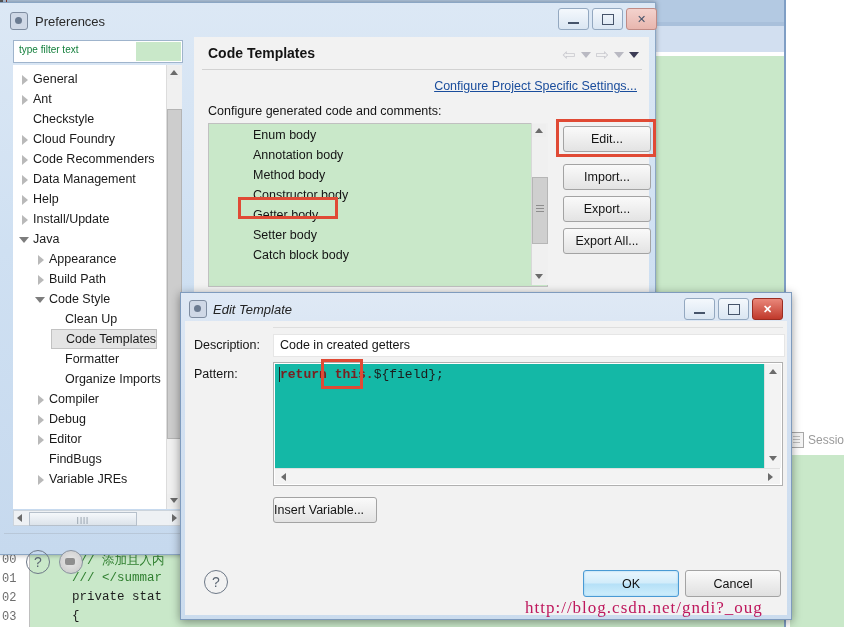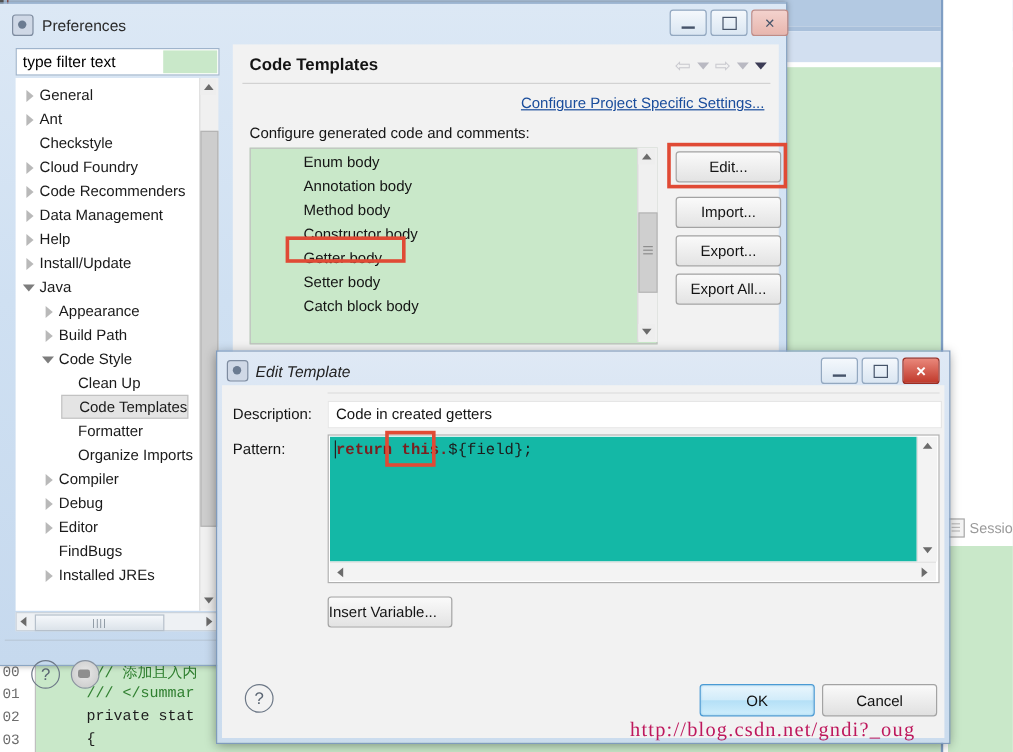--- a/index.html
+++ b/index.html
@@ -43,21 +43,21 @@
   .wbtn{width:29px;height:20px;border:1px solid #93a8c0;border-radius:3px;
     background:linear-gradient(to bottom,#f4f8fc,#dae6f2);display:flex;align-items:center;justify-content:center;
     font-size:11px;color:#46546a;}
   .wbtn.close{background:linear-gradient(to bottom,#f3d2cd,#e8b6ae);border-color:#c08b85;}
   .wbtn.close-red{background:linear-gradient(to bottom,#e9877a,#c0392b);border-color:#9b2d22;color:#fff;font-weight:bold;}
   .min-g{width:11px;height:2px;background:#46546a;margin-top:7px;}
   .max-g{width:10px;height:9px;border:1.5px solid #46546a;}
 
   #prefs-body{position:absolute;left:4px;top:34px;width:647px;height:513px;}
   #filter{position:absolute;left:9px;top:3px;width:168px;height:21px;border:1px solid #9fb4cc;background:#fff;}
-  #filter-txt{position:absolute;left:5px;top:3px;color:#000000;font-size:13px;text-align:right;}
+  #filter-txt{position:absolute;left:5px;top:3px;color:#15803d;font-size:10px;text-align:right;}
   #filter-green{position:absolute;left:122px;top:1px;width:45px;height:19px;background:#c9e8c9;}
 
   #tree{position:absolute;left:9px;top:28px;width:168px;height:444px;background:#fff;overflow:hidden;}
   .tnode{position:absolute;height:20px;display:flex;align-items:center;font-size:12.5px;color:#1a1a1a;white-space:nowrap;}
   .arrow{width:11px;height:11px;position:relative;flex:0 0 11px;margin-right:3px;}
   .arrow.closed:after{content:"";position:absolute;left:3px;top:1px;border-left:6px solid #b9b9b9;border-top:5px solid transparent;border-bottom:5px solid transparent;}
   .arrow.open:after{content:"";position:absolute;left:0px;top:3px;border-top:6px solid #7d7d7d;border-left:5px solid transparent;border-right:5px solid transparent;}
   .tnode.sel{background:#e4e4e4;border:1px solid #c2c2c2;box-sizing:border-box;}
   #tree-sb{position:absolute;left:162px;top:28px;width:15px;height:444px;background:#f0f0f0;border-left:1px solid #dcdcdc;}
   #tree-sb-thumb{position:absolute;left:163px;top:72px;width:13px;height:328px;background:#cdcdcd;border:1px solid #b4b4b4;}
@@ -258,21 +258,21 @@
         <div class="tnode" style="top: 364px; left: 22px;">
           <span class="arrow closed"></span>
           <span>Editor</span>
         </div>
         <div class="tnode" style="top: 384px; left: 22px;">
           <span class="arrow"></span>
           <span>FindBugs</span>
         </div>
         <div class="tnode" style="top: 404px; left: 22px;">
           <span class="arrow closed"></span>
-          <span>Installed JREs</span>
+          <span>Variable JREs</span>
         </div>
       </div>
     <div id="tree-sb"></div>
     <div class="sb-arr" style="top:29px">
         <span class="tri-up"></span>
       </div>
     <div id="tree-sb-thumb"></div>
     <div class="sb-arr" style="top:457px">
         <span class="tri-dn"></span>
       </div>

